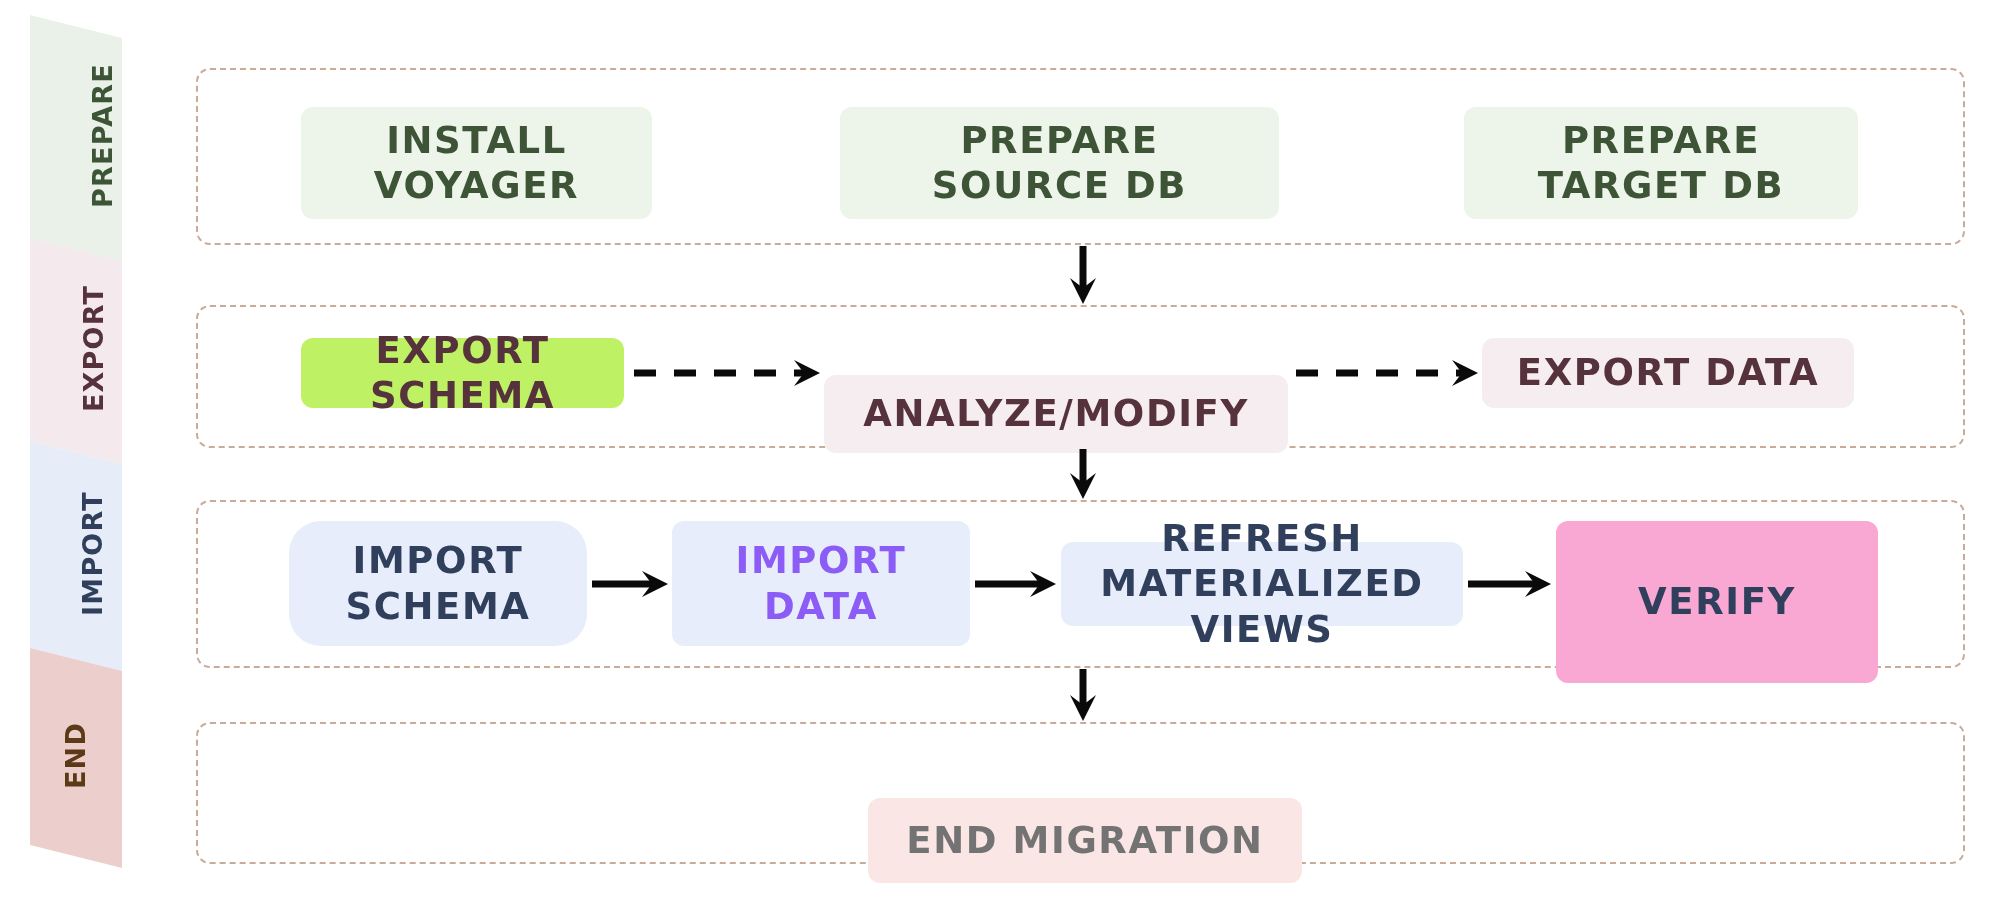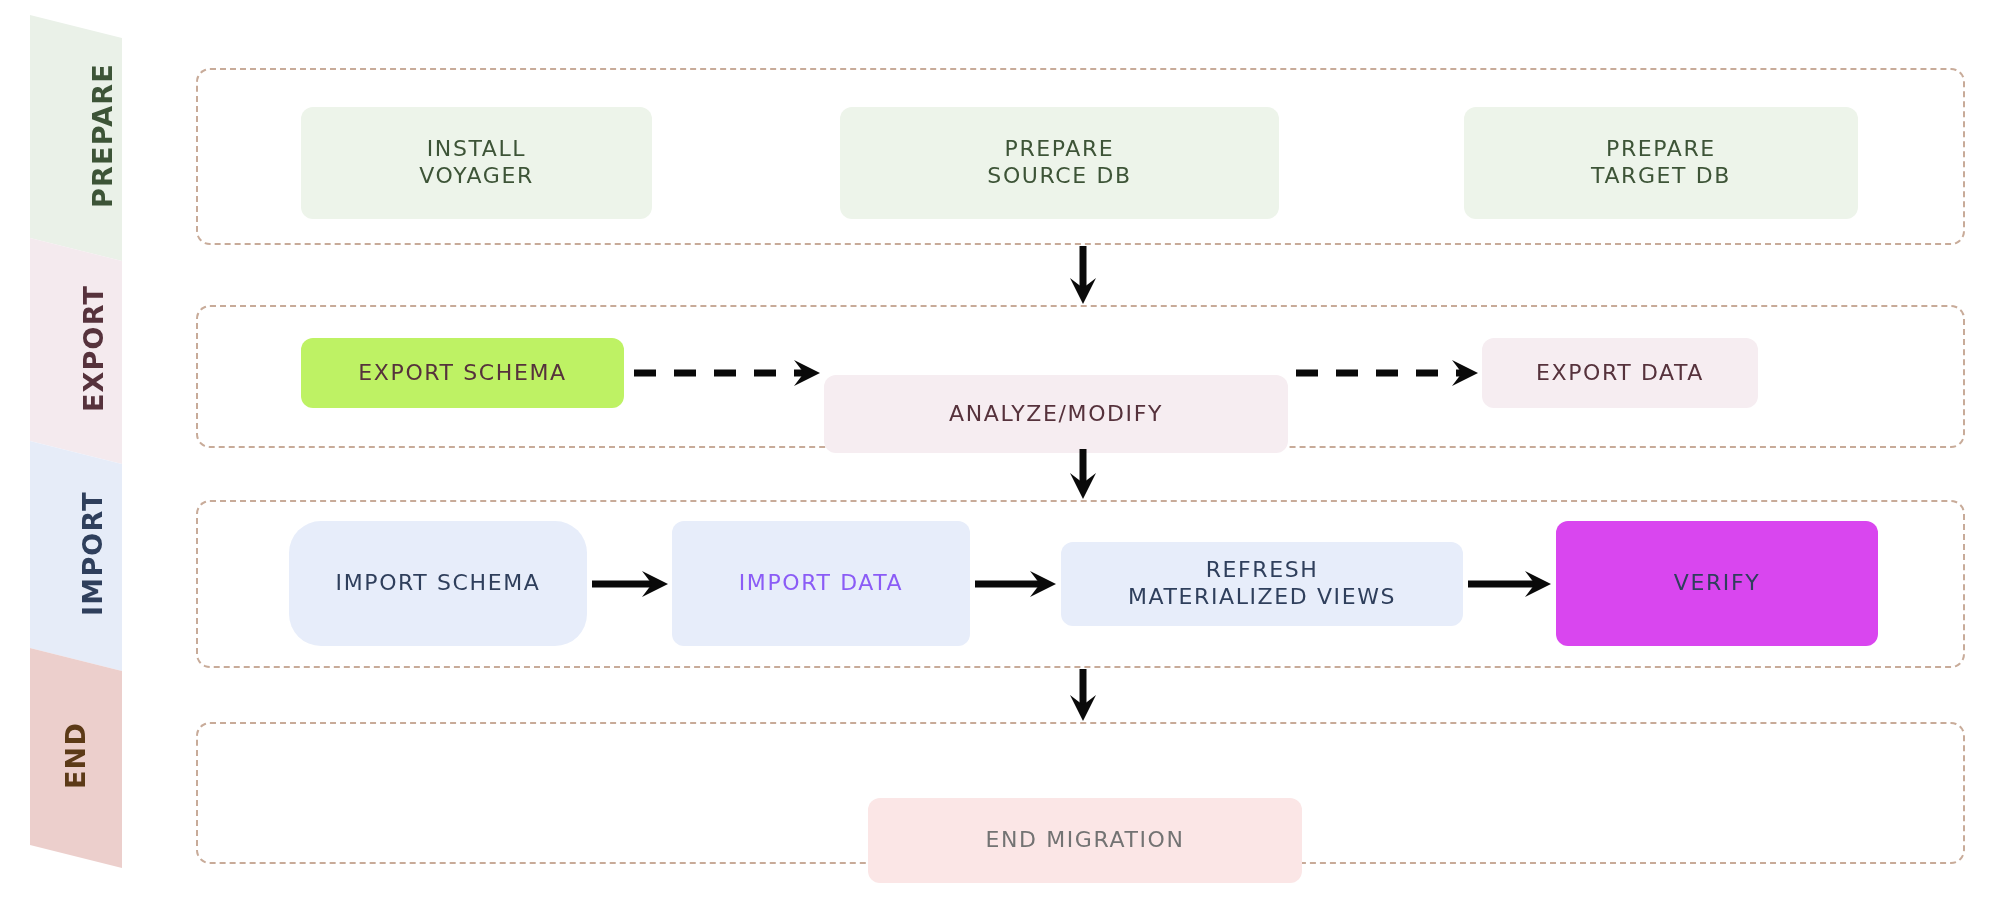--- a/index.html
+++ b/index.html
@@ -57,22 +57,22 @@
 
   
   .node {
     position: absolute;
     box-sizing: border-box;
     display: flex;
     align-items: center;
     justify-content: center;
     text-align: center;
     border-radius: 12px;
-    font-weight: 400;
-    font-size: 22px;
+    font-weight: 700;
+    font-size: 37px;
     line-height: 1.22;
     letter-spacing: 1.6px;
     font-family: "DejaVu Sans", "Liberation Sans", sans-serif;
     white-space: pre-line;
     padding: 4px 8px;
   }
 
   
   .conn {
     position: absolute;
@@ -106,27 +106,27 @@
       <div class="phase-box" style="left: 196px; top: 68px; width: 1769px; height: 177px; border-color: rgb(200, 171, 153);"></div>
       <div class="node" style="left: 301px; top: 107px; width: 351px; height: 112px; background: rgb(237, 244, 234); color: rgb(61, 84, 55);">INSTALL
 VOYAGER</div>
       <div class="node" style="left: 840px; top: 107px; width: 439px; height: 112px; background: rgb(237, 244, 234); color: rgb(61, 84, 55);">PREPARE
 SOURCE DB</div>
       <div class="node" style="left: 1464px; top: 107px; width: 394px; height: 112px; background: rgb(237, 244, 234); color: rgb(61, 84, 55);">PREPARE
 TARGET DB</div>
       <div class="phase-box" style="left: 196px; top: 305px; width: 1769px; height: 143px; border-color: rgb(200, 171, 153);"></div>
       <div class="node" style="left: 301px; top: 338px; width: 323px; height: 70px; background: #bef264; color: rgb(86, 50, 60);">EXPORT SCHEMA</div>
       <div class="node" style="left: 824px; top: 334px; width: 464px; height: 78px; background: rgb(246, 237, 241); color: rgb(86, 50, 60); margin-top: 41px;">ANALYZE/MODIFY</div>
-      <div class="node" style="left: 1482px; top: 338px; width: 276px; height: 70px; background: rgb(246, 237, 241); color: rgb(86, 50, 60);">EXPORT DATA</div>
+      <div class="node" style="left: 1482px; top: 338px; width: 372px; height: 70px; background: rgb(246, 237, 241); color: rgb(86, 50, 60);">EXPORT DATA</div>
       <div class="phase-box" style="left: 196px; top: 500px; width: 1769px; height: 168px; border-color: rgb(200, 171, 153);"></div>
       <div class="node" style="left: 289px; top: 521px; width: 298px; height: 125px; background: rgb(231, 237, 250); color: rgb(47, 63, 92); border-radius: 32px;">IMPORT SCHEMA</div>
       <div class="node" style="left: 672px; top: 521px; width: 298px; height: 125px; background: rgb(231, 237, 250); color: #8b5cf6;">IMPORT DATA</div>
       <div class="node" style="left: 1061px; top: 542px; width: 402px; height: 84px; background: rgb(231, 237, 250); color: rgb(47, 63, 92);">REFRESH
 MATERIALIZED VIEWS</div>
-      <div class="node" style="left: 1556px; top: 521px; width: 322px; height: 125px; background: #d946ef; color: rgb(47, 63, 92);">VERIFY</div>
+      <div class="node" style="left: 1556px; top: 521px; width: 322px; height: 162px; background: #f9a8d4; color: rgb(47, 63, 92);">VERIFY</div>
       <div class="phase-box" style="left: 196px; top: 722px; width: 1769px; height: 142px; border-color: rgb(200, 171, 153);"></div>
       <div class="node" style="left: 868px; top: 762px; width: 434px; height: 85px; background: rgb(251, 230, 230); color: #737373; margin-top: 36px;">END MIGRATION</div>
     </div>
   <div id="connector-layer">
       <div class="conn" style="left: 1063px; top: 246px; width: 40px; height: 58px;">
         <svg width="40" height="58" viewBox="0 0 40 58">
           <line x1="20" y1="0" x2="20" y2="42" stroke="#0a0a0a" stroke-width="7"></line>
           <path d="M 20 58 L 7 32 L 20 41.879999999999995 L 33 32 Z" fill="#0a0a0a"></path>
         </svg>
       </div>

